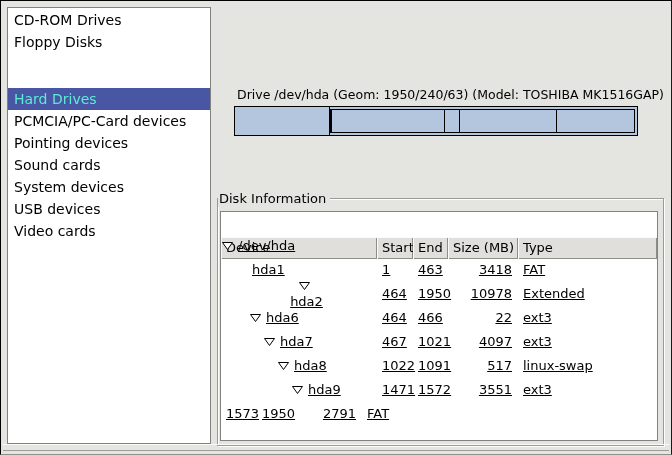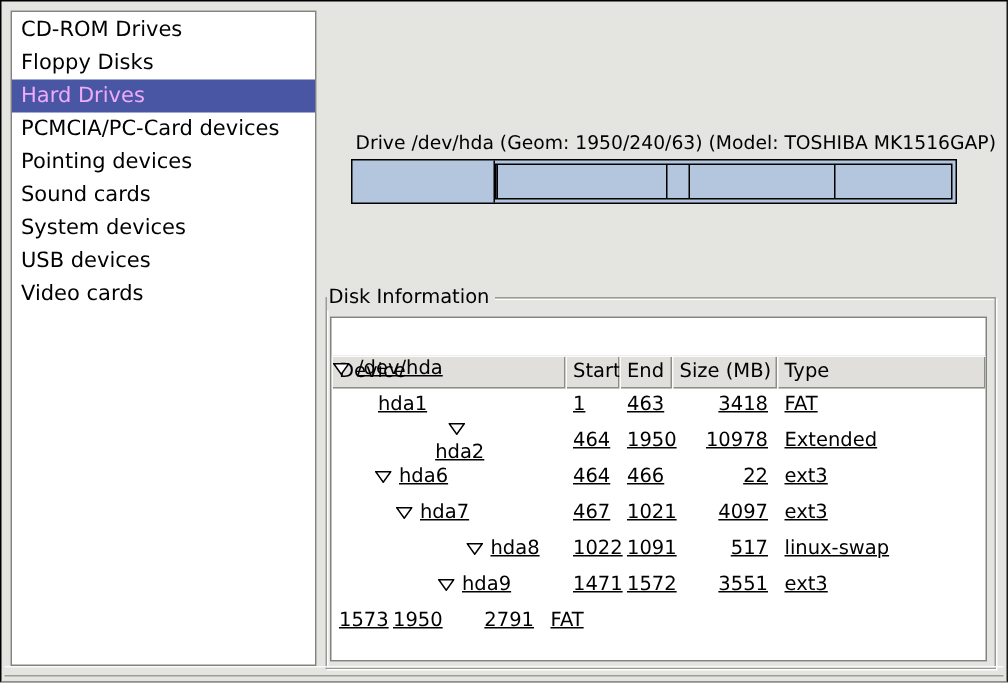--- a/index.html
+++ b/index.html
@@ -16,21 +16,21 @@
     font-size:13px;color:#000;overflow:hidden;
   }
   .bottom-groove{position:absolute;left:2px;right:2px;bottom:3px;height:5px;
     border-top:1px solid #fafaf8;border-bottom:1px solid #9c9c98;}
   
   .sidebar{
     position:absolute;left:6px;top:6px;width:204px;height:437px;box-sizing:border-box;
     background:#fff;border:1px solid #82827e;padding-top:1px;overflow:hidden;
   }
   .side-item{height:22px;line-height:22px;padding-left:6px;font-size:14px;white-space:nowrap;cursor:default;}
-  .side-item.selected{background:var(--sel);color:#f0abfc;}
+  .side-item.selected{background:var(--sel);color:#5eead4;margin-top:35px;}
   
   .drive-title{position:absolute;left:236px;top:86px;font-size:12.5px;white-space:nowrap;}
   .part-bar{
     position:absolute;left:233px;top:105px;width:404px;height:30px;box-sizing:border-box;
     border:1px solid #000;background:var(--pfill);display:flex;
   }
   .primary-seg{border-right:1px solid #000;box-sizing:border-box;height:100%;}
   .ext-wrap{flex:1;box-sizing:border-box;padding:2px 2px 2px 0;display:flex;}
   .ext-box{flex:1;border:1px solid #000;box-sizing:border-box;display:flex;}
   .ext-seg{box-sizing:border-box;border-right:1px solid #000;height:100%;}
@@ -172,21 +172,21 @@
               </svg>
             </span>
             <span>hda7</span>
           </div>
         <div class="td start w-start">467</div>
         <div class="td end w-end">1021</div>
         <div class="td size w-size">4097</div>
         <div class="td type w-type">ext3</div>
       </div>
       <div class="trow">
-        <div class="td device w-device" style="padding-left: 90px; text-align: center;">
+        <div class="td device w-device" style="padding-left: 57px; text-align: center;">
             <span class="expander">
               <svg width="11" height="8" viewBox="0 0 11 8">
                 <polygon points="0.5,0.5 10.5,0.5 5.5,7.5" fill="#fff" stroke="#000"></polygon>
               </svg>
             </span>
             <span>hda8</span>
           </div>
         <div class="td start w-start">1022</div>
         <div class="td end w-end">1091</div>
         <div class="td size w-size">517</div>

